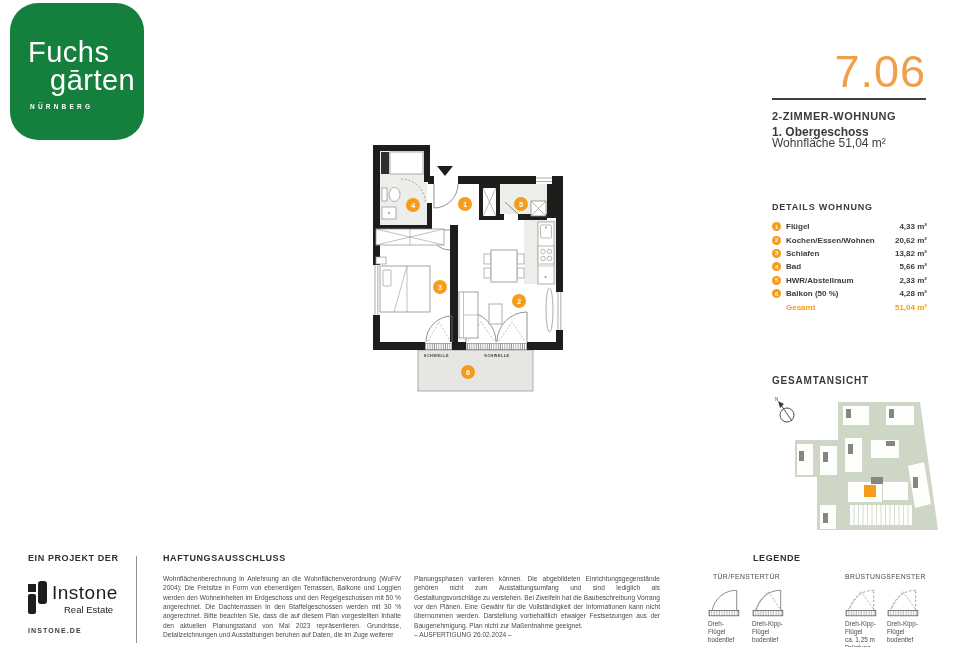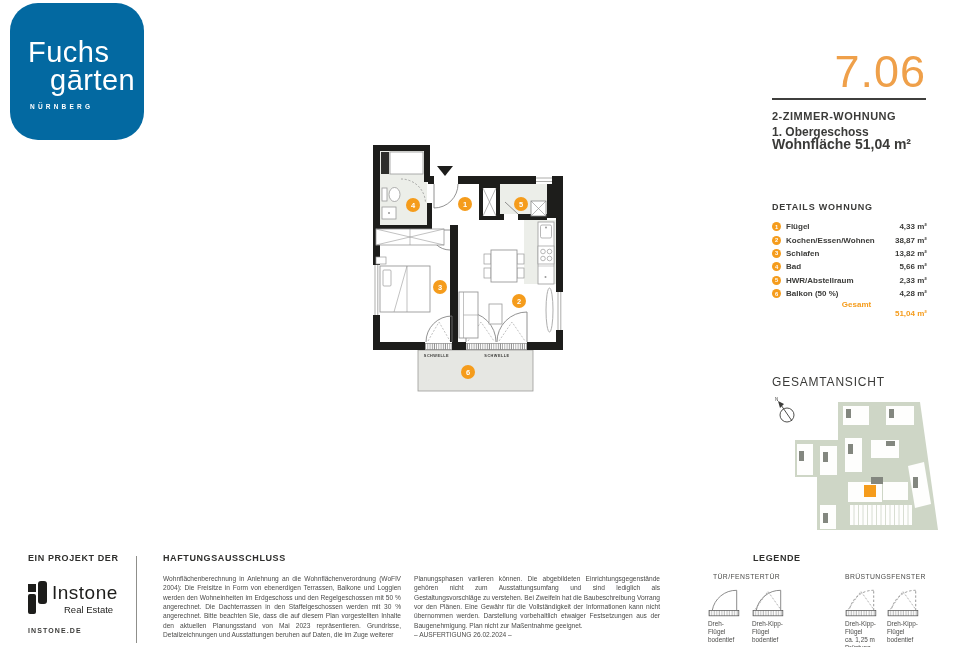--- a/index.html
+++ b/index.html
@@ -2,44 +2,44 @@
 <html><head>
 <meta charset="utf-8">
 <style>
   html,body{margin:0;padding:0;background:#fff;}
   .page{position:relative;width:960px;height:647px;background:#fff;overflow:hidden;
         font-family:"Liberation Sans",sans-serif;color:#3b3b39;}
   .abs{position:absolute;}
 
   
   .logo{position:absolute;left:10px;top:3px;width:134px;height:137px;border-radius:28px;
-        background:#0369a1;color:#fff;}
+        background:#15803d;color:#fff;}
   .logo-l1{position:absolute;left:18px;top:33px;font-size:29px;font-weight:300;letter-spacing:.5px;}
   .logo-l2{position:absolute;left:40px;top:61px;font-size:29px;font-weight:300;letter-spacing:.5px;}
   .logo-city{position:absolute;left:20px;top:100px;font-size:6.5px;font-weight:700;letter-spacing:3.2px;}
 
   
   .unit-number{position:absolute;right:34px;top:46px;font-size:45px;color:#EFA04A;letter-spacing:1px;}
   .unit-rule{position:absolute;left:772px;top:98px;width:154px;height:1.5px;background:#3F3F3D;}
   .unit-type{position:absolute;left:772px;top:110px;font-size:11px;font-weight:700;letter-spacing:.5px;}
   .unit-floor{position:absolute;left:772px;top:125px;font-size:12px;font-weight:700;}
-  .unit-area{position:absolute;left:772px;top:136px;font-size:14px;font-weight:700;}
+  .unit-area{position:absolute;left:772px;top:136px;font-size:12px;font-weight:400;}
 
   
   .details{position:absolute;left:772px;top:202px;width:155px;}
   .details-title{font-size:9px;font-weight:700;letter-spacing:.8px;margin-bottom:8px;}
   .drow{display:flex;align-items:center;height:13.4px;}
   .dnum{width:9px;height:9px;border-radius:50%;background:#F59C1C;color:#fff;font-size:5.8px;
         font-weight:700;display:flex;align-items:center;justify-content:center;margin-right:5px;flex:none;}
   .dlabel{font-size:8px;font-weight:700;}
   .dvalue{margin-left:auto;font-size:8px;font-weight:700;}
   .total .dlabel,.total .dvalue{color:#F59C1C;}
-  .total{padding-left:14px;flex-direction:column;}
-
-  .site-title{position:absolute;left:772px;top:375px;font-size:12px;font-weight:400;letter-spacing:.8px;}
+  .total{padding-left:14px;}
+
+  .site-title{position:absolute;left:772px;top:375px;font-size:10px;font-weight:700;letter-spacing:.8px;}
 
   
   .f-heading{font-size:9px;font-weight:700;letter-spacing:.6px;color:#2F2F2D;}
   .f-project{position:absolute;left:28px;top:553px;}
   .f-disc{position:absolute;left:163px;top:553px;}
   .f-legend{position:absolute;left:713px;top:553px;margin-left:40px;}
   .f-divider{position:absolute;left:136px;top:556px;width:1px;height:87px;background:#8F8F8B;}
   .f-col{position:absolute;top:574px;font-size:6.6px;line-height:9.35px;color:#4B4B49;text-align:justify;}
   .f-col1{left:163px;width:238px;}
   .f-col2{left:414px;width:246px;}
@@ -252,21 +252,21 @@
   <div class="details">
     <div class="details-title">DETAILS WOHNUNG</div>
     <div class="drow">
         <span class="dnum">1</span>
         <span class="dlabel">Flügel</span>
         <span class="dvalue">4,33 m²</span>
       </div>
     <div class="drow">
         <span class="dnum">2</span>
         <span class="dlabel">Kochen/Essen/Wohnen</span>
-        <span class="dvalue">38,87 m²</span>
+        <span class="dvalue">20,62 m²</span>
       </div>
     <div class="drow">
         <span class="dnum">3</span>
         <span class="dlabel">Schlafen</span>
         <span class="dvalue">13,82 m²</span>
       </div>
     <div class="drow">
         <span class="dnum">4</span>
         <span class="dlabel">Bad</span>
         <span class="dvalue">5,66 m²</span>

